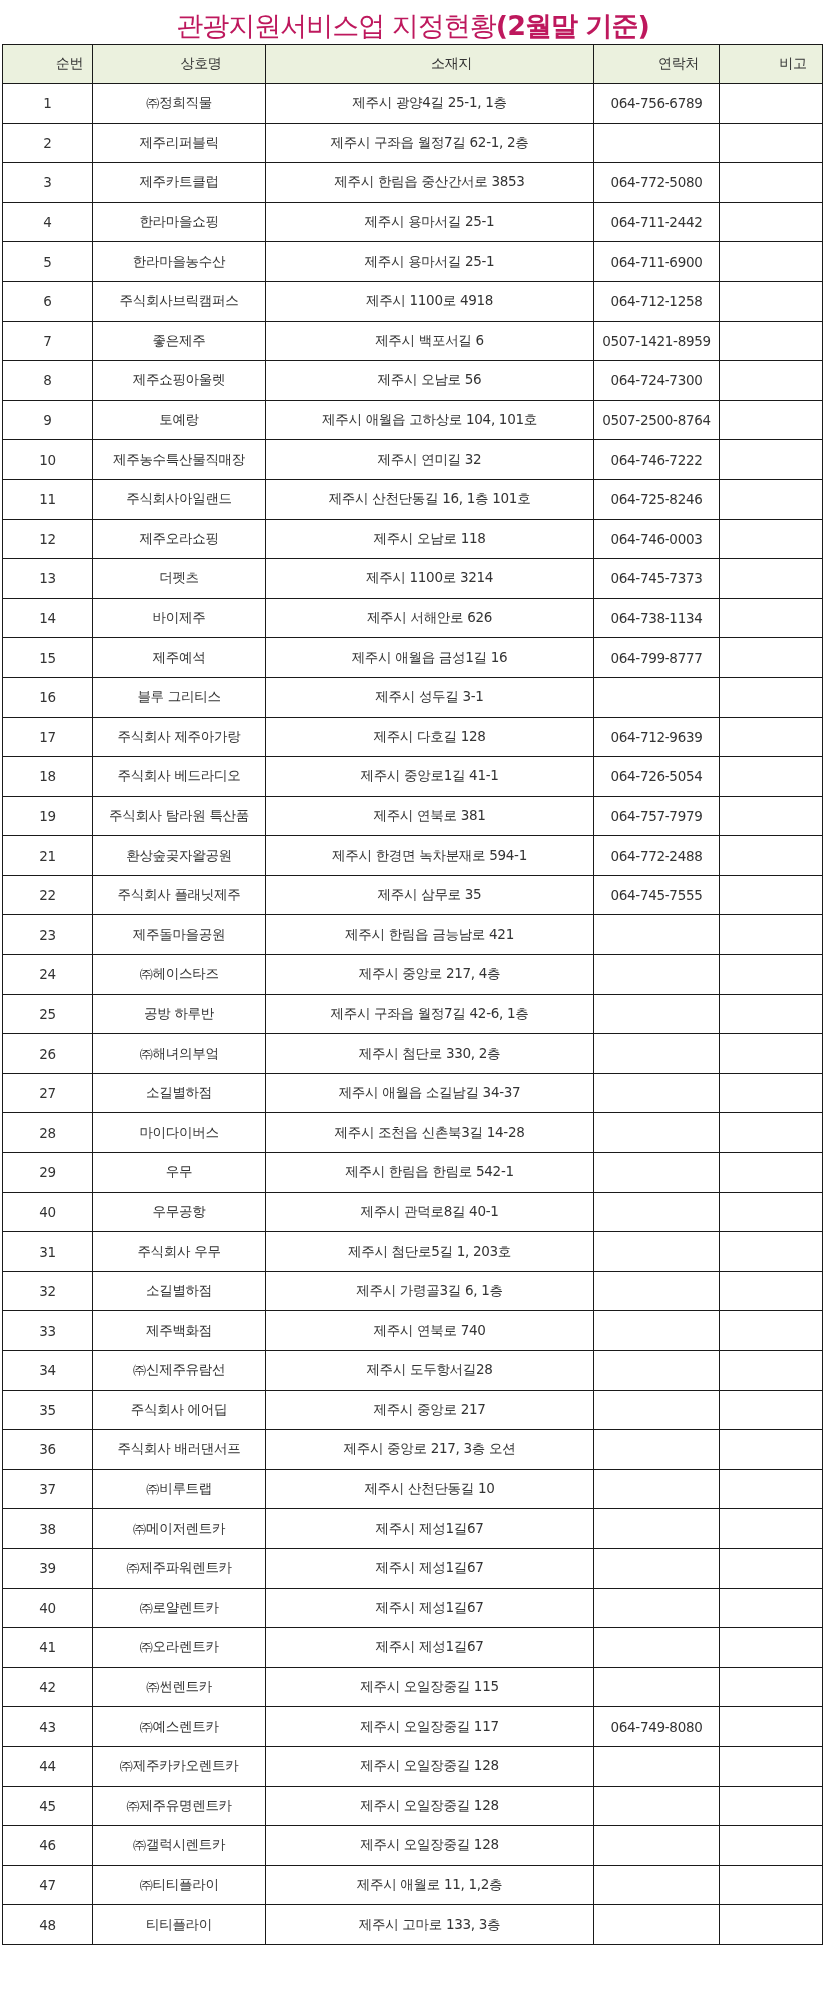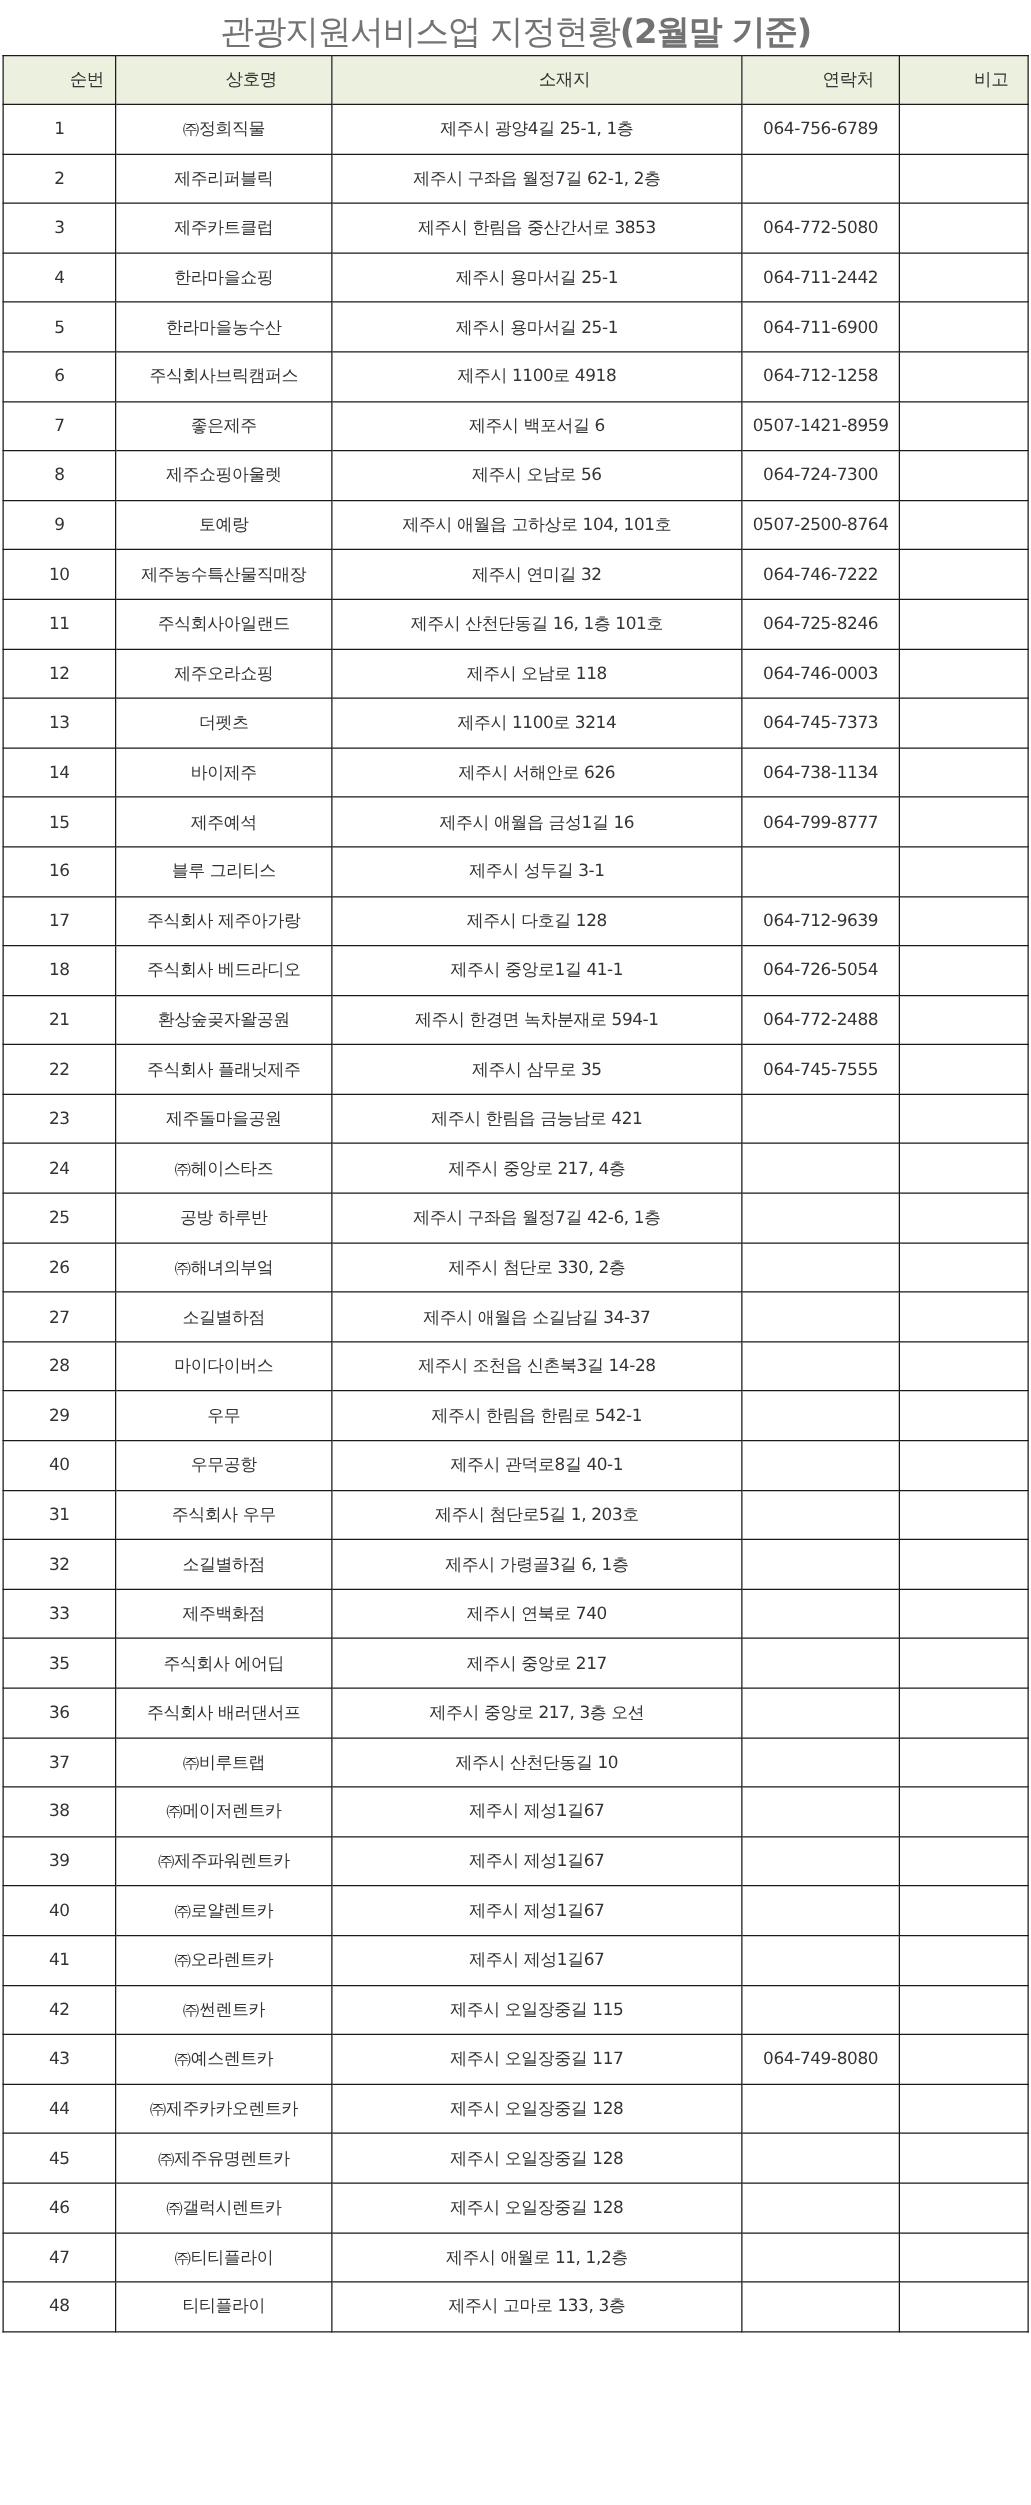--- a/index.html
+++ b/index.html
@@ -1,19 +1,19 @@
 <!DOCTYPE html>
 <html><head>
   <meta charset="utf-8">
   <style>
     html, body { margin: 0; padding: 0; background: #ffffff; }
     body { width: 825px; height: 2004px; overflow: hidden; font-family: "DejaVu Sans", "Liberation Sans", sans-serif; color: #222; }
     .title {
       height: 45px; line-height: 52px; text-align: center;
-      font-size: 27px; color: #737373; letter-spacing: -1px;
+      font-size: 27px; color: #be185d; letter-spacing: -1px;
       white-space: nowrap;
     }
     .title .bold { font-weight: bold; }
     table {
       position: absolute; left: 2px; top: 44px;
       border-collapse: collapse; table-layout: fixed;
       width: 820px;
     }
     th, td {
       border: 1.5px solid #1a1a1a;
@@ -173,20 +173,27 @@
         <td></td>
       </tr>
       <tr>
         <td>18</td>
         <td>주식회사 베드라디오</td>
         <td>제주시 중앙로1길 41-1</td>
         <td>064-726-5054</td>
         <td></td>
       </tr>
       <tr>
+        <td>19</td>
+        <td>주식회사 탐라원 특산품</td>
+        <td>제주시 연북로 381</td>
+        <td>064-757-7979</td>
+        <td></td>
+      </tr>
+      <tr>
         <td>21</td>
         <td>환상숲곶자왈공원</td>
         <td>제주시 한경면 녹차분재로 594-1</td>
         <td>064-772-2488</td>
         <td></td>
       </tr>
       <tr>
         <td>22</td>
         <td>주식회사 플래닛제주</td>
         <td>제주시 삼무로 35</td>
@@ -264,20 +271,27 @@
         <td></td>
       </tr>
       <tr>
         <td>33</td>
         <td>제주백화점</td>
         <td>제주시 연북로 740</td>
         <td></td>
         <td></td>
       </tr>
       <tr>
+        <td>34</td>
+        <td>㈜신제주유람선</td>
+        <td>제주시 도두항서길28</td>
+        <td></td>
+        <td></td>
+      </tr>
+      <tr>
         <td>35</td>
         <td>주식회사 에어딥</td>
         <td>제주시 중앙로 217</td>
         <td></td>
         <td></td>
       </tr>
       <tr>
         <td>36</td>
         <td>주식회사 배러댄서프</td>
         <td>제주시 중앙로 217, 3층 오션</td>

